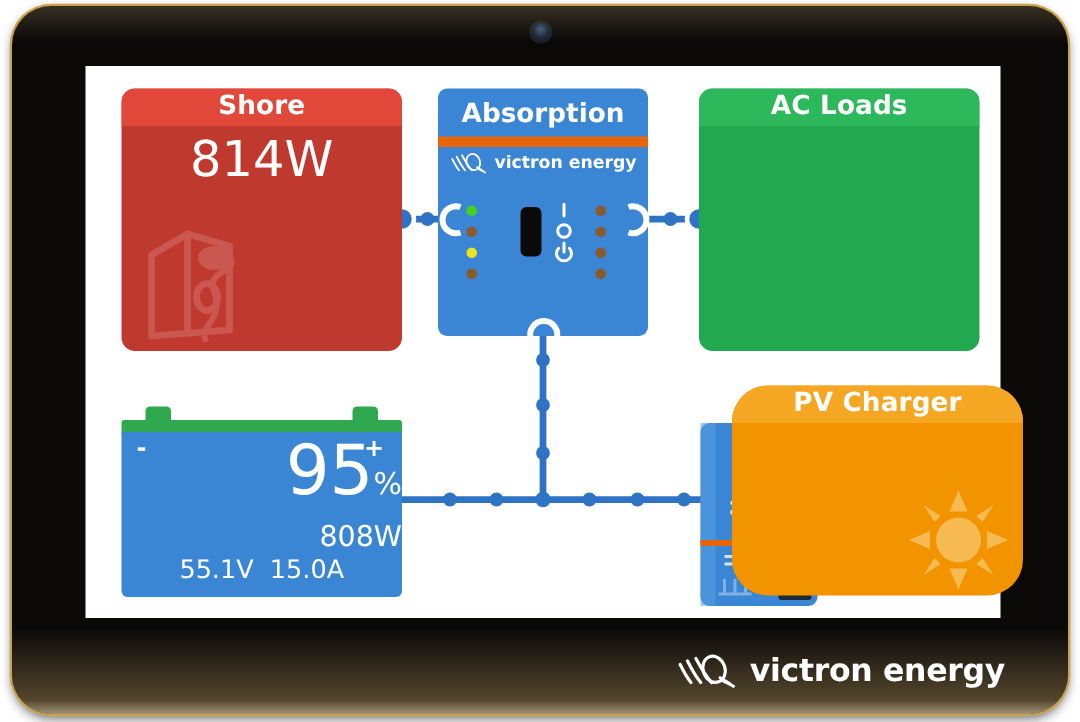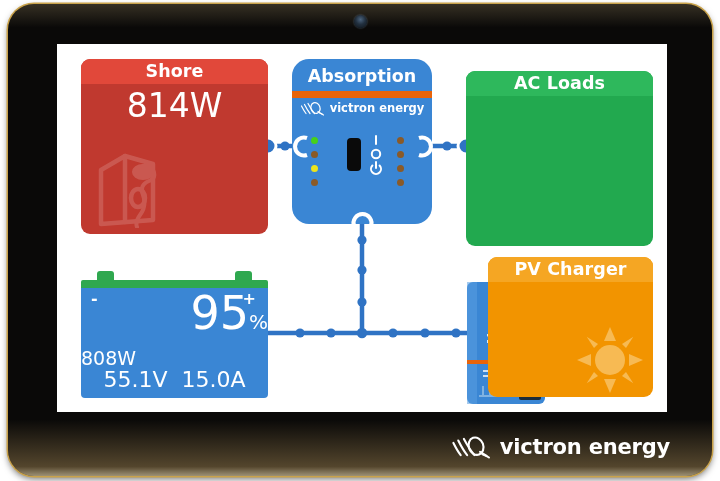--- a/index.html
+++ b/index.html
@@ -72,35 +72,35 @@
     text-align: center;
     font-size: 33px;
     line-height: 40px;
     padding-top: 2px;
     font-weight: 400;
   }
 
   #panel-shore { left: 24px; top: 15px; width: 187px; height: 175px; background: #c0392f; }
   #panel-shore .hdr { background: #e1483a; }
 
-  #panel-acloads { left: 409px; top: 15px; width: 187px; height: 175px; background: #22a94f; margin-top: 12px; }
+  #panel-acloads { left: 409px; top: 15px; width: 187px; height: 175px; background: #22a94f; }
   #panel-acloads .hdr { background: #2eb85c; }
 
-  #panel-pv { left: 431px; top: 213px; width: 165px; height: 140px; background: #f29400; }
+  #panel-pv { left: 431px; top: 213px; width: 194px; height: 140px; background: #f29400; border-radius: 24px; }
   #panel-pv .hdr { background: #f5a623; }
 
   
   .wm { position: absolute; opacity: .16; }
 
   
   #panel-absorption {
     position: absolute; left: 235px; top: 15px;
     width: 140px; height: 165px;
     background: #3a86d4;
-    border-radius: 17px;
+    border-radius: 6px;
     color: #fff;
   }
   #panel-absorption .mp-title {
     text-align: center; font-size: 17.5px; font-weight: bold;
     line-height: 1; padding-top: 9px;
   }
   #mp-stripe { position: absolute; left: 0; right: 0; top: 32px; height: 7px; background: #e8640a; }
   #mp-logo {
     position: absolute; left: 0; right: 0; top: 42px;
     display: flex; align-items: center; justify-content: center; gap: 4px;
@@ -130,22 +130,22 @@
     background: #3a86d4; border-radius: 0 0 4px 4px; color: #fff;
   }
   .bat-sign { position: absolute; top: 3px; font-size: 16px; font-weight: bold; line-height: 1; }
   #bat-minus { left: 10px; }
   #bat-plus { right: 12px; }
   #bat-soc {
     text-align: right; padding-top: 0px;
     font-size: 46px; line-height: 50px; font-weight: 400;
   }
   #bat-soc .pct { font-size: 20px; }
-  #bat-power { text-align: left; font-size: 19px; line-height: 22px; }
-  #bat-ampvolt { text-align: center; font-size: 22px; line-height: 22px; }
+  #bat-power { text-align: right; font-size: 19px; line-height: 22px; }
+  #bat-ampvolt { text-align: center; font-size: 17px; line-height: 22px; }
 
   
   #mppt { position: absolute; left: 404px; top: 238px; width: 90px; height: 122px; }
 
   
   #wires { position: absolute; inset: 0; pointer-events: none; }
 </style>
 </head>
 <body>
 

